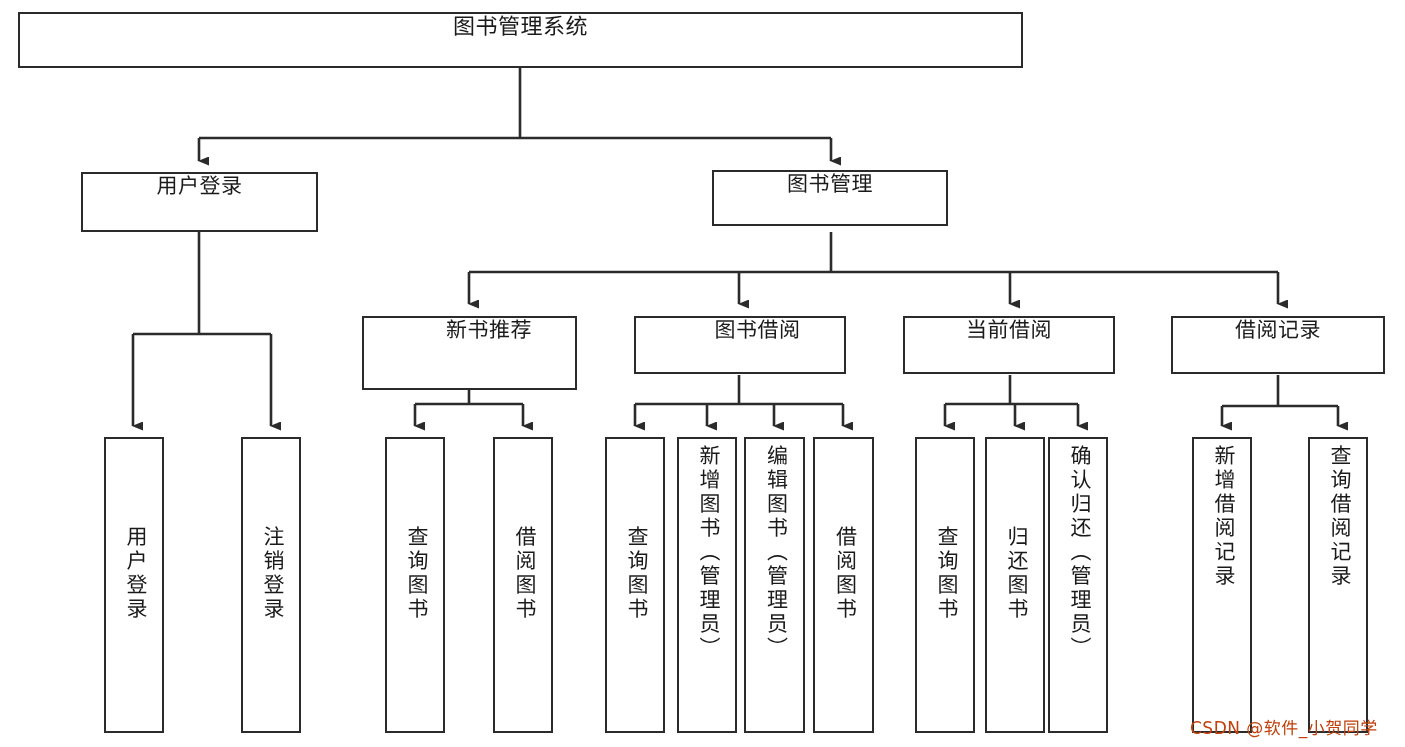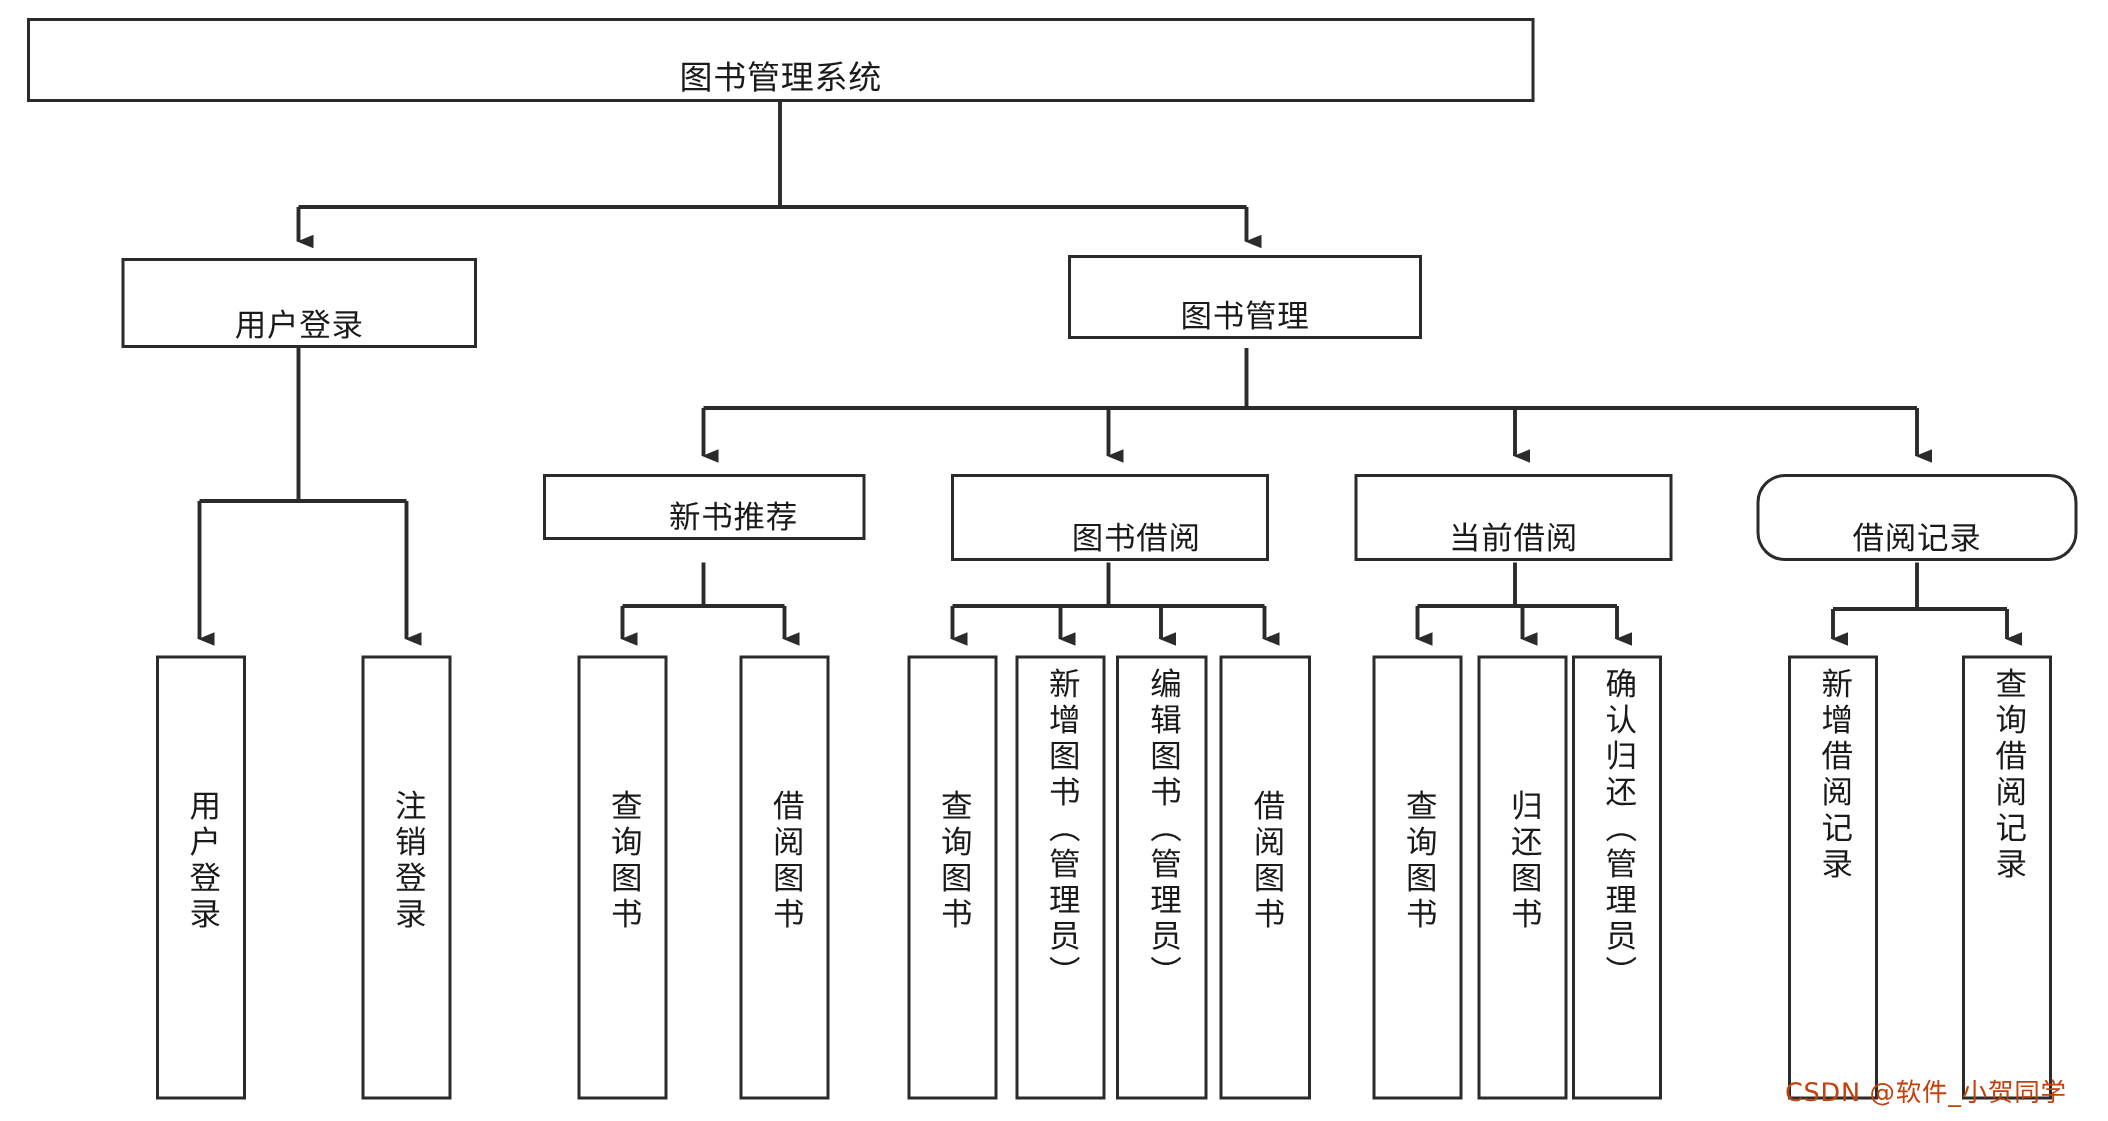--- a/index.html
+++ b/index.html
@@ -25,21 +25,21 @@
     width: 1405px;
     height: 747px;
     pointer-events: none;
   }
   .node {
     position: absolute;
     box-sizing: border-box;
     background: #ffffff;
     border: 2px solid #2b2b2b;
     display: flex;
-    align-items: flex-end;
+    align-items: flex-start;
     justify-content: center;
     color: #1a1a1a;
   }
   .node-label {
     display: block;
     text-align: center;
     line-height: 1.18;
     color: #1a1a1a;
   }
   
@@ -140,33 +140,33 @@
   </div>
 
   <div class="node horizontal" style="left:81px; top:172px; width:237px; height:60px;">
     <span class="node-label">用户登录</span>
   </div>
 
   <div class="node horizontal" style="left:712px; top:170px; width:236px; height:56px;">
     <span class="node-label">图书管理</span>
   </div>
 
-  <div class="node horizontal" style="left:362px; top:316px; width:215px; height:44px;padding-left:39px;">
+  <div class="node horizontal" style="left:362px; top:316px; width:215px; height:74px;padding-left:39px;">
     <span class="node-label">新书推荐</span>
   </div>
 
   <div class="node horizontal" style="left:634px; top:316px; width:212px; height:58px;padding-left:35px;">
     <span class="node-label">图书借阅</span>
   </div>
 
   <div class="node horizontal" style="left:903px; top:316px; width:212px; height:58px;">
     <span class="node-label">当前借阅</span>
   </div>
 
-  <div class="node horizontal" style="left:1171px; top:316px; width:214px; height:58px;border-radius:19px;">
+  <div class="node horizontal" style="left:1171px; top:316px; width:214px; height:58px;">
     <span class="node-label">借阅记录</span>
   </div>
 
   <div class="node leaf short" style="left:104px; top:437px; width:60px; height:296px;">
     <span class="node-label">用户登录</span>
   </div>
 
   <div class="node leaf short" style="left:241px; top:437px; width:60px; height:296px;">
     <span class="node-label">注销登录</span>
   </div>

